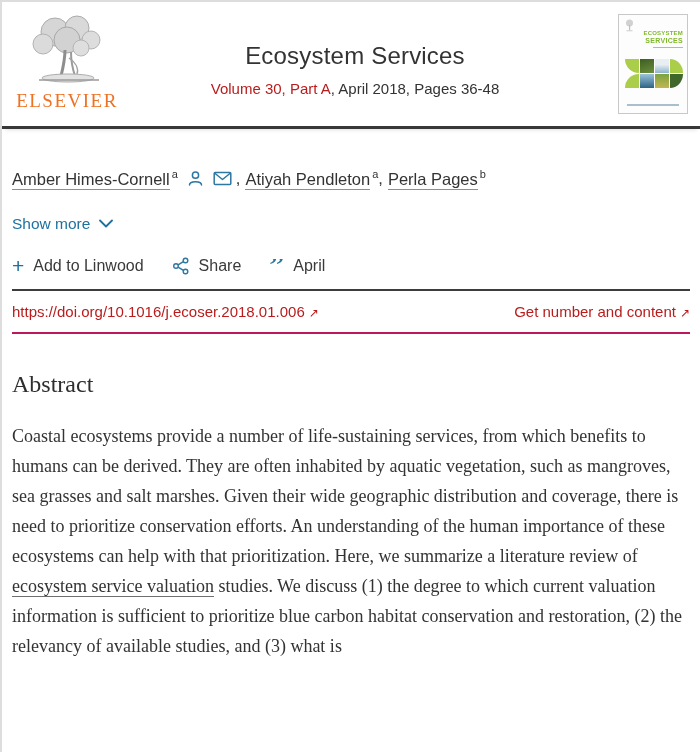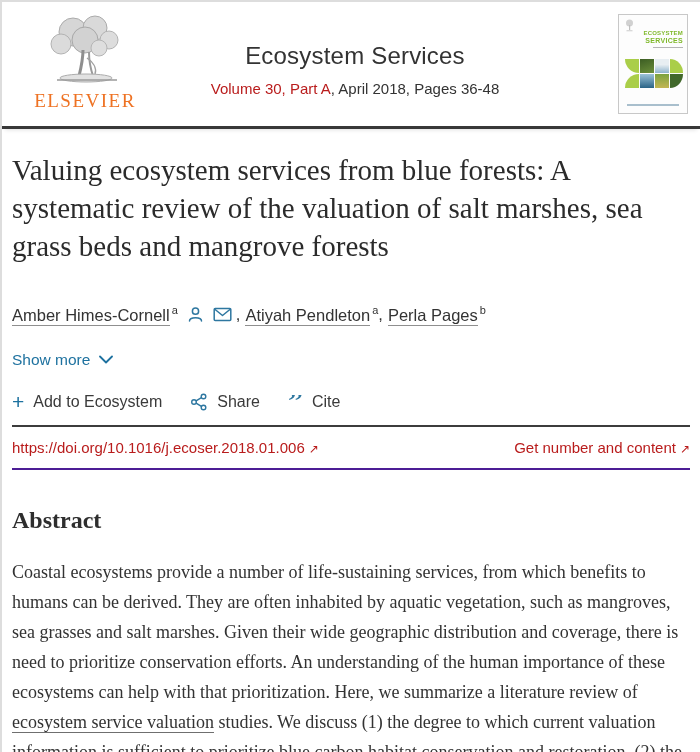--- a/index.html
+++ b/index.html
@@ -15,21 +15,21 @@
     font-family: "Liberation Sans", sans-serif;
     color: #2e2e2e;
   }
   
   .header {
     position: relative;
     height: 127px;
     border-bottom: 3px solid #383838;
     box-shadow: 0 4px 4px -3px rgba(0,0,0,0.12);
   }
-  .logo { position: absolute; left: 28px; top: 8px; width: 110px; text-align: center; cursor: pointer; }
+  .logo { position: absolute; left: 10px; top: 8px; width: 110px; text-align: center; cursor: pointer; }
   .logo-tree { display: block; margin: 0 auto; }
   .logo-word {
     font-family: "Liberation Serif", serif;
     font-size: 19px;
     letter-spacing: 1.5px;
     color: #ee7223;
     margin-top: -2px;
     white-space: nowrap;
   }
   .journal-head { position: absolute; left: 8px; right: 0; top: 40px; text-align: center; }
@@ -87,30 +87,30 @@
     font-size: 16px; color: #3a3a3a; font-family: "Liberation Sans", sans-serif; cursor: pointer;
   }
   .plus-glyph { color: #1d719f; font-size: 21px; font-weight: normal; line-height: 14px; }
   .quote-glyph {
     color: #2e77a0; font-family: "Liberation Serif", serif; font-weight: bold;
     font-size: 30px; line-height: 10px; height: 14px; overflow: hidden; display: inline-block;
   }
   .doi-row {
     margin-top: 14px;
     border-top: 2px solid #3c3c3c;
-    border-bottom: 2px solid #4c1d95;
+    border-bottom: 2px solid #be185d;
     padding: 12px 0;
     display: flex; justify-content: space-between; align-items: flex-start;
     font-size: 15px;
   }
   .ext-arrow { font-size: 12px; margin-left: 4px; }
   .abstract-heading {
     margin-top: 37px;
     font-family: "Liberation Serif", serif;
-    font-weight: bold;
+    font-weight: normal;
     font-size: 24px;
     color: #2e2e2e;
   }
   .abstract-text {
     margin-top: 23px;
     font-family: "Liberation Serif", serif;
     font-size: 18px;
     line-height: 30px;
     color: #333;
     max-width: 684px;
@@ -170,21 +170,20 @@
         <div class="m-water" style="left:15px; top:15px;"></div>
         <div class="m-field" style="left:30px; top:15px;"></div>
         <div class="m-dark" style="left:45px; top:15px; border-radius: 0 0 100% 0; width:13px;"></div>
       </div>
       <div class="cover-footbar"></div>
     </div>
   </div>
 
   <div class="main">
 
-    <h1 class="article-title">Valuing ecosystem services from blue forests: A systematic review of the valuation of salt marshes, sea grass beds and mangrove forests</h1>
 
     <div class="authors">
       <span><span class="a-name">Amber Himes-Cornell</span><sup>a</sup></span>
 
       <span class="a-icon">
         <svg width="17" height="17" viewBox="0 0 17 17" fill="none" stroke="#2e77a0" stroke-width="1.5" stroke-linecap="round">
           <circle cx="8.5" cy="5.2" r="3.1"></circle>
           <path d="M2.5 15 C 2.5 10.5, 14.5 10.5, 14.5 15"></path>
         </svg>
       </span>
@@ -204,34 +203,34 @@
     <button class="show-more">
       <span>Show more</span>
       <svg width="14" height="9" viewBox="0 0 14 9" fill="none" stroke="#1d719f" stroke-width="1.8" stroke-linecap="round" stroke-linejoin="round">
         <path d="M1 1.5 L 7 7.5 L 13 1.5"></path>
       </svg>
     </button>
 
     <div class="toolbar">
       <button class="tool-btn">
         <span class="plus-glyph">+</span>
-        <span>Add to Ecosystem</span>
+        <span>Add to Linwood</span>
       </button>
       <button class="tool-btn">
         <svg width="18" height="18" viewBox="0 0 18 18" fill="none" stroke="#2e77a0" stroke-width="1.4">
           <circle cx="4" cy="9" r="2.3"></circle>
           <circle cx="13.5" cy="3.5" r="2.3"></circle>
           <circle cx="13.5" cy="14.5" r="2.3"></circle>
           <path d="M6.1 7.9 L 11.4 4.6 M6.1 10.1 L 11.4 13.4"></path>
         </svg>
         <span>Share</span>
       </button>
       <button class="tool-btn">
         <span class="quote-glyph">”</span>
-        <span>Cite</span>
+        <span>April</span>
       </button>
     </div>
 
     <div class="doi-row">
       <a class="tlink">
         <span>https://doi.org/10.1016/j.ecoser.2018.01.006</span><span class="ext-arrow">↗</span>
       </a>
       <a class="tlink">
         <span>Get number and content</span><span class="ext-arrow">↗</span>
       </a>

